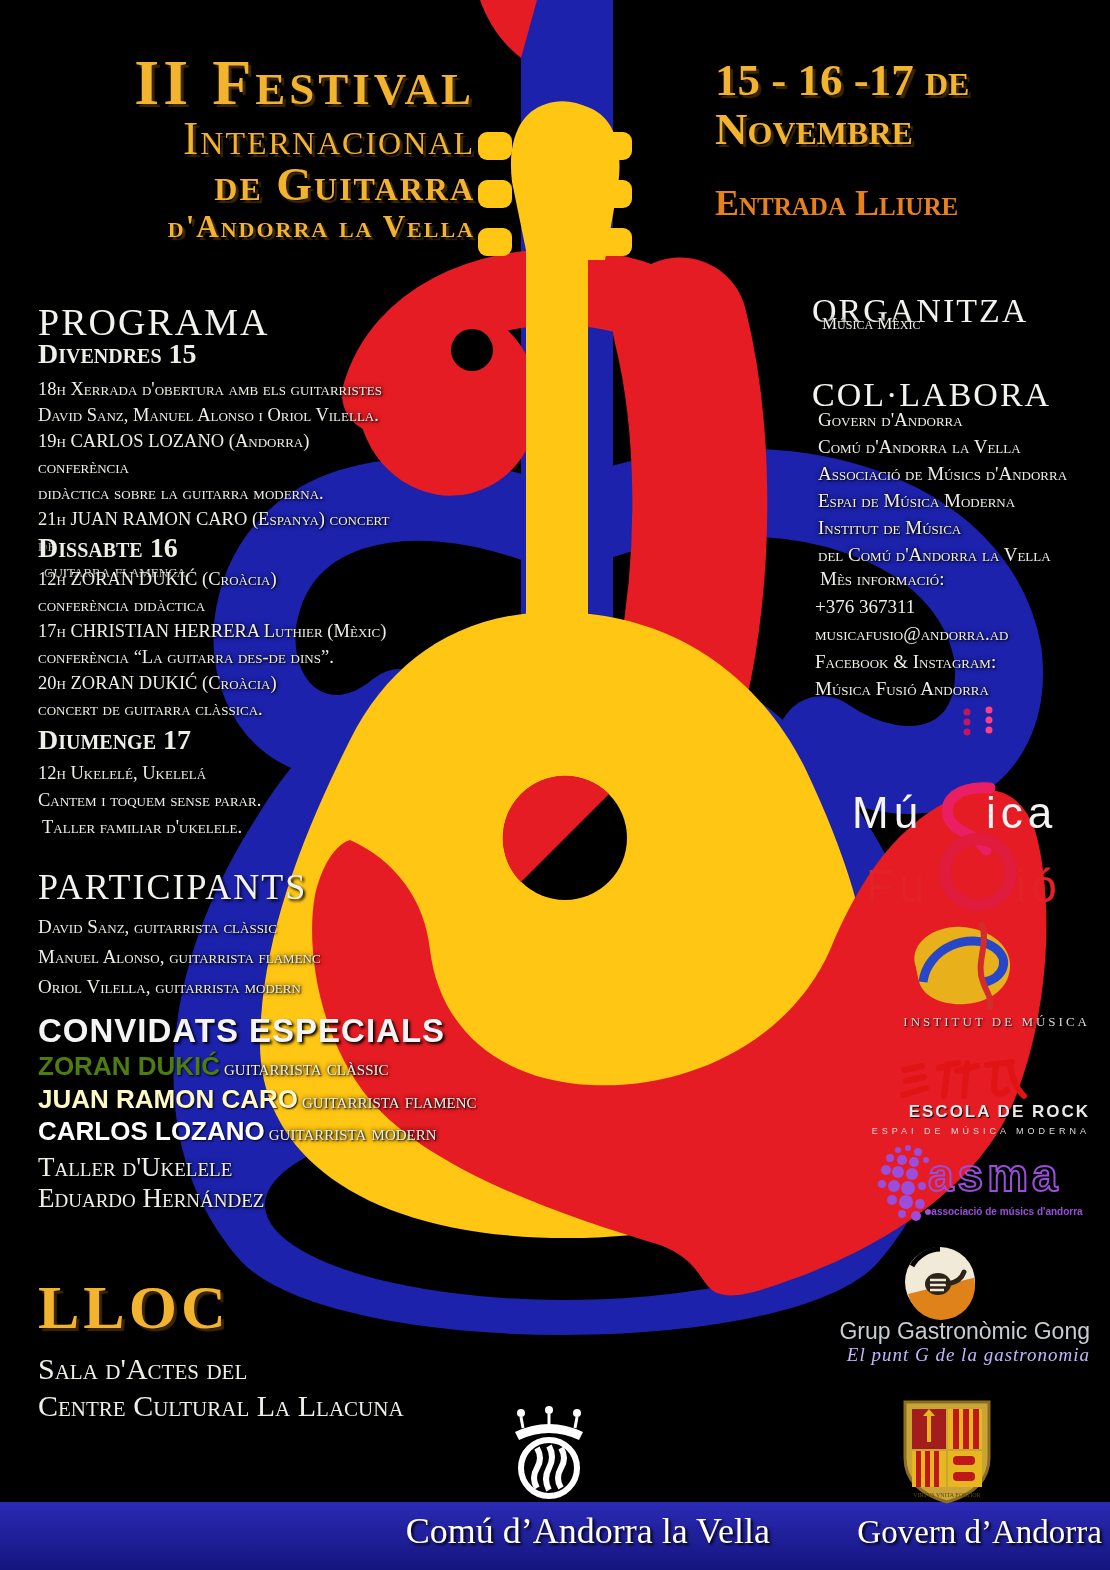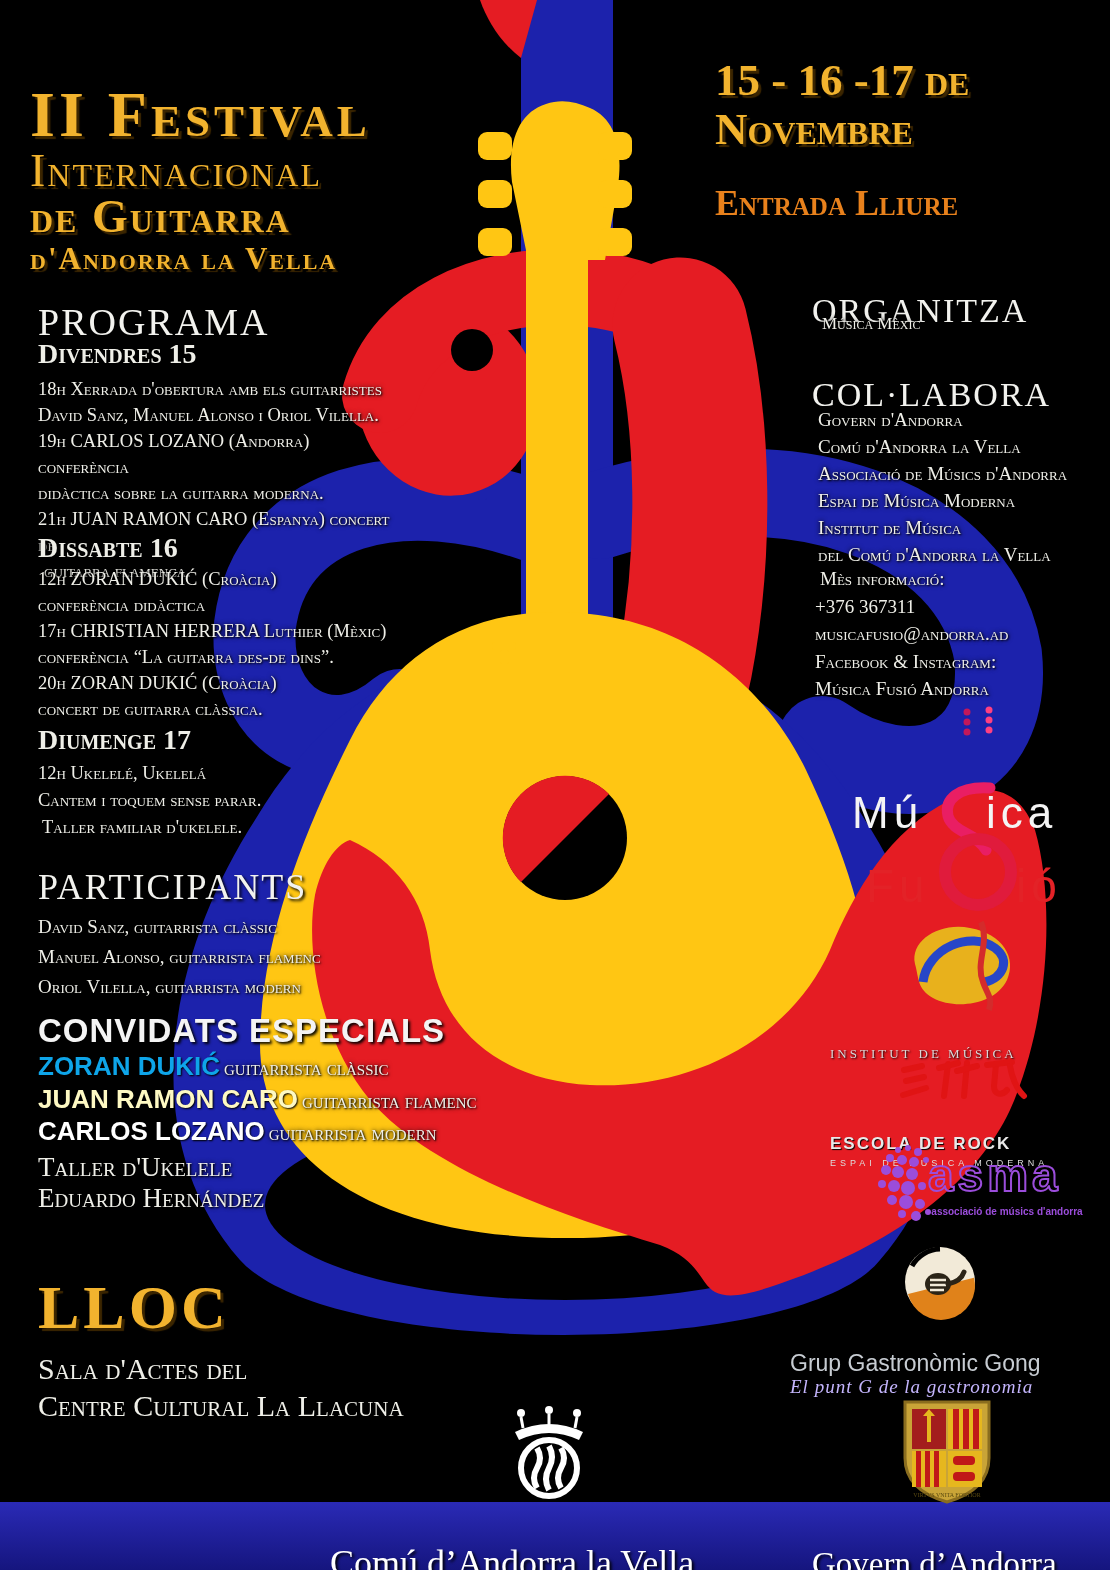--- a/index.html
+++ b/index.html
@@ -5,21 +5,21 @@
   html,body{margin:0;padding:0;}
   body{width:1110px;height:1570px;background:#000;position:relative;overflow:hidden;
        font-family:"Liberation Serif",serif;}
   .abs{position:absolute;}
   .sc{font-variant:small-caps;}
   .sans{font-family:"Liberation Sans",sans-serif;}
   .gold{color:#F2B32E;text-shadow:3px 3px 1px rgba(70,45,0,.85);}
   .hdr{color:#F2F2EE;letter-spacing:2px;text-shadow:2px 2px 3px #000;font-weight:400;margin-top:16px;}
   .line{color:#EFEFE8;text-shadow:1px 1px 2px #000,0 0 5px #000;}
   .z2{z-index:2;}
-  .ctr{text-align:left;margin-top:32px;}
+  .ctr{text-align:right;}
   .outline{color:transparent;-webkit-text-stroke:2px #9B4DDB;}
   @supports not (-webkit-text-stroke:1px #000){.outline{color:#9B4DDB;}}
 </style>
 </head>
 <body>
 
 <svg class="abs" style="left:0;top:0;z-index:0" width="1110" height="1570" viewBox="0 0 1110 1570">
   <defs>
     <linearGradient id="mfPink" x1="0" y1="0" x2="0" y2="1">
       <stop offset="0" stop-color="#ff7ab1"></stop>
@@ -127,21 +127,21 @@
 <div class="abs z2 hdr" style="left:38px;top:850px;font-size:36px">PARTICIPANTS</div>
 <div class="abs z2" style="left:38px;top:912px;width:420px;font-size:19px;line-height:30px">
   <div class="line sc">David Sanz, guitarrista clàssic</div>
   <div class="line sc">Manuel Alonso, guitarrista flamenc</div>
   <div class="line sc">Oriol Vilella, guitarrista modern</div>
 </div>
 
 <div class="abs z2 sans" style="left:38px;top:1012px;font-size:33px;font-weight:700;color:#F4F4F4;letter-spacing:1px;text-shadow:2px 2px 3px #000">CONVIDATS ESPECIALS</div>
 <div class="abs z2" style="left:38px;top:1052px;width:560px;line-height:28.5px">
   <div>
-    <span class="sans" style="font-size:26px;font-weight:700;color:#0ea5e9;text-shadow:1px 1px 2px #000">ZORAN DUKIĆ</span>
+    <span class="sans" style="font-size:26px;font-weight:700;color:#4d7c0f;text-shadow:1px 1px 2px #000">ZORAN DUKIĆ</span>
     <span class="sc line" style="font-size:21px">guitarrista clàssic</span>
   </div>
   <div>
     <span class="sans" style="font-size:26px;font-weight:700;color:#fef9c3;text-shadow:1px 1px 2px #000">JUAN RAMON CARO</span>
     <span class="sc line" style="font-size:21px">guitarrista flamenc</span>
   </div>
   <div>
     <span class="sans" style="font-size:26px;font-weight:700;color:#fff;text-shadow:1px 1px 2px #000">CARLOS LOZANO</span>
     <span class="sc line" style="font-size:21px">guitarrista modern</span>
   </div>

